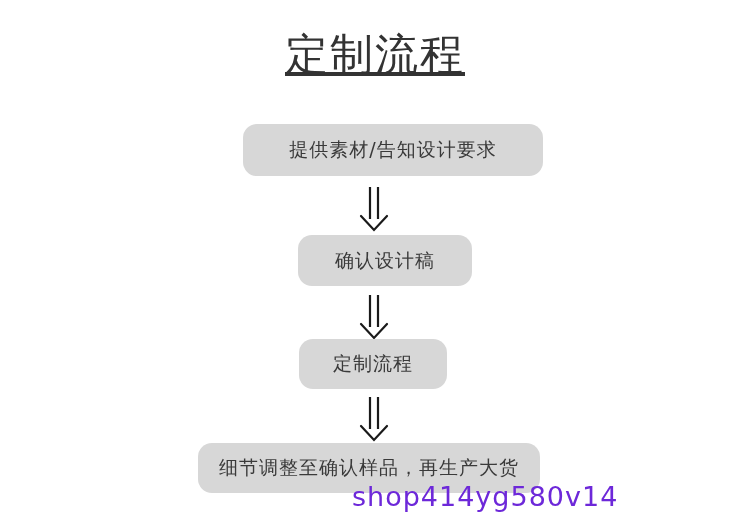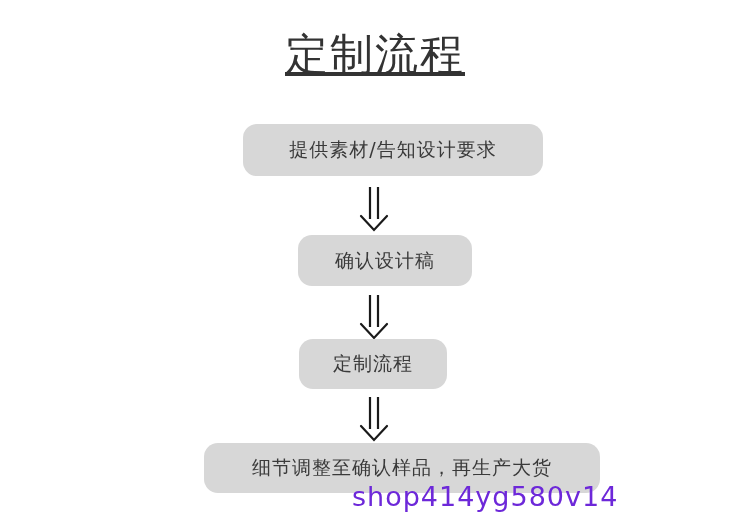--- a/index.html
+++ b/index.html
@@ -52,21 +52,21 @@
     white-space: nowrap;
     text-align: center;
   }
   .flow-box-label {
     display: block;
   }
 
   .box-1 { left: 243px; top: 124px; width: 300px; height: 52px; }
   .box-2 { left: 298px; top: 235px; width: 174px; height: 51px; }
   .box-3 { left: 299px; top: 339px; width: 148px; height: 50px; }
-  .box-4 { left: 198px; top: 443px; width: 396px; height: 50px; margin-left: 6px; }
+  .box-4 { left: 198px; top: 443px; width: 342px; height: 50px; }
 
   
   .flow-arrow {
     position: absolute;
     width: 34px;
   }
   .flow-arrow svg {
     display: block;
     width: 100%;
     height: 100%;

